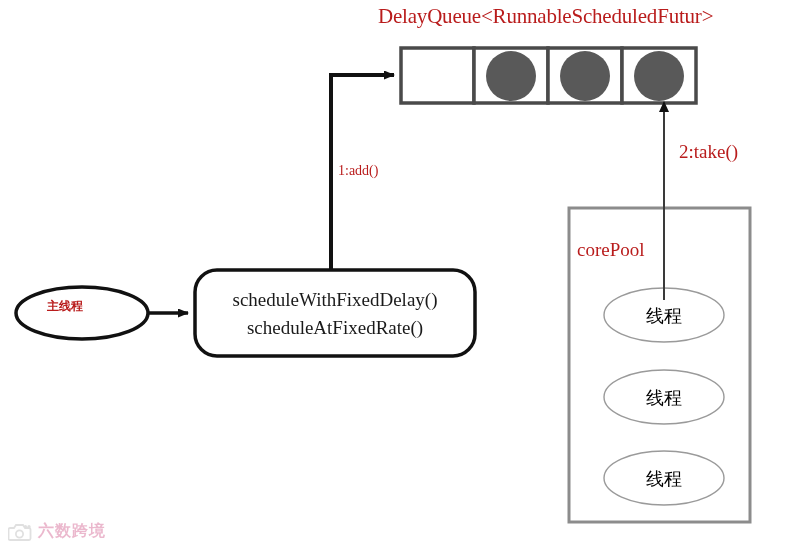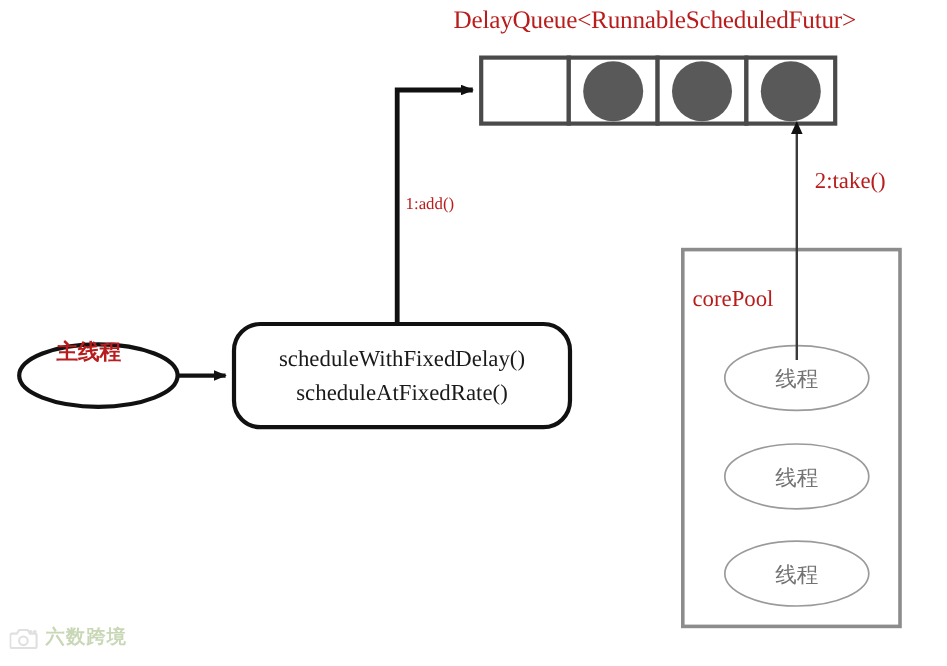--- a/index.html
+++ b/index.html
@@ -44,61 +44,61 @@
     top: 141px;
     font-size: 19px;
   }
   #corepool-label {
     left: 577px;
     top: 239px;
     font-size: 19px;
   }
   #main-thread-label {
     left: 47px;
-    top: 284px;
-    font-size: 18px;
+    top: 300px;
+    font-size: 12px;
     font-family: "DejaVu Sans", "Liberation Sans", sans-serif;
     font-weight: 600;
   }
   .sched-text {
     position: absolute;
     left: 196px;
     top: 286px;
     width: 278px;
     text-align: center;
     font-size: 19px;
     color: #1a1a1a;
     line-height: 1.45;
   }
   .thread-label {
     position: absolute;
     width: 120px;
     text-align: center;
     font-size: 18px;
     font-family: "DejaVu Sans", "Liberation Sans", sans-serif;
-    color: #737373;
+    color: #000000;
     font-weight: 500;
   }
   #thread-label-0 { left: 604px; top: 304px; }
   #thread-label-1 { left: 604px; top: 386px; }
   #thread-label-2 { left: 604px; top: 467px; }
 
   #watermark {
     position: absolute;
     left: 8px;
     top: 521px;
     display: flex;
     align-items: center;
     gap: 6px;
     opacity: 0.30;
   }
   #watermark .wm-text {
     font-size: 16px;
     font-family: "DejaVu Sans", "Liberation Sans", sans-serif;
-    color: #4d7c0f;
+    color: #be185d;
     letter-spacing: 1px;
     font-weight: 700;
   }
 </style>
 </head>
 <body>
 
 <div id="canvas">
 
   <svg class="layer" viewBox="0 0 789 555" xmlns="http://www.w3.org/2000/svg">

